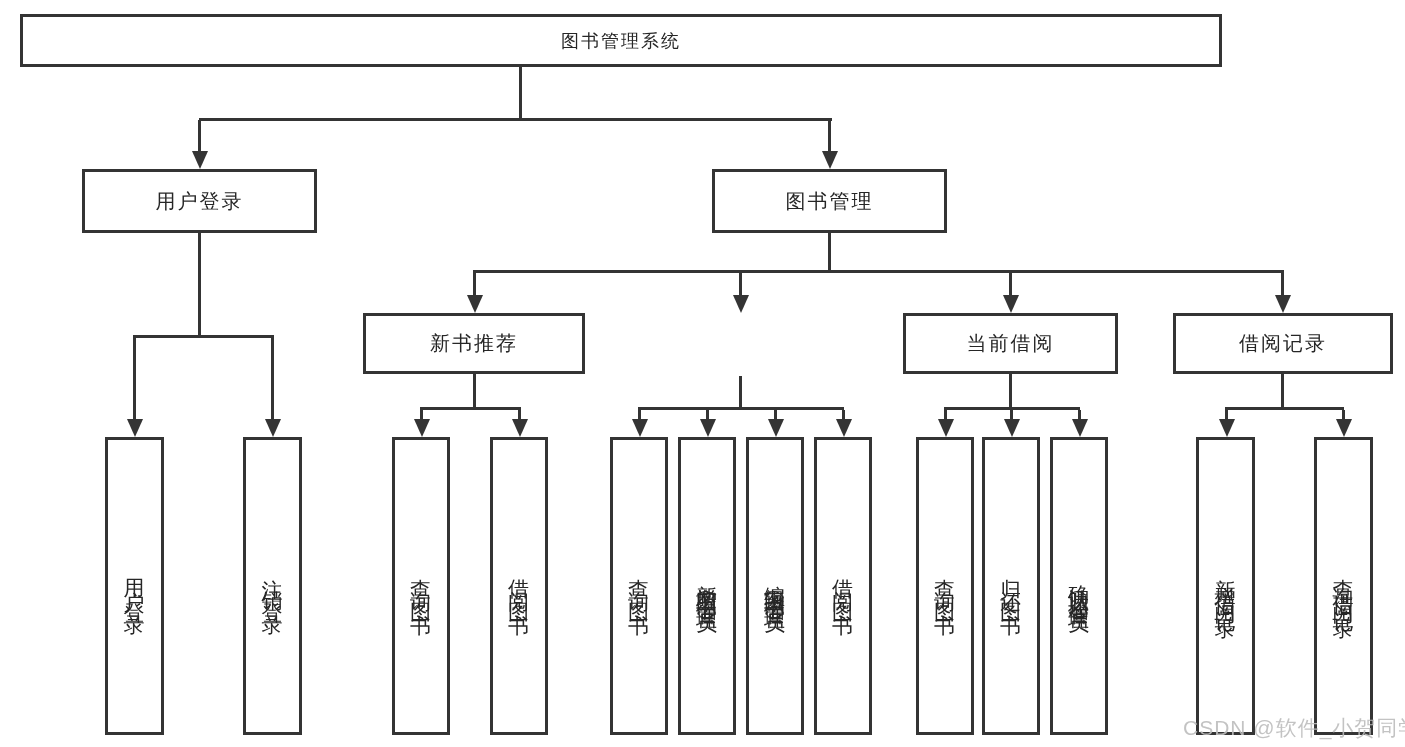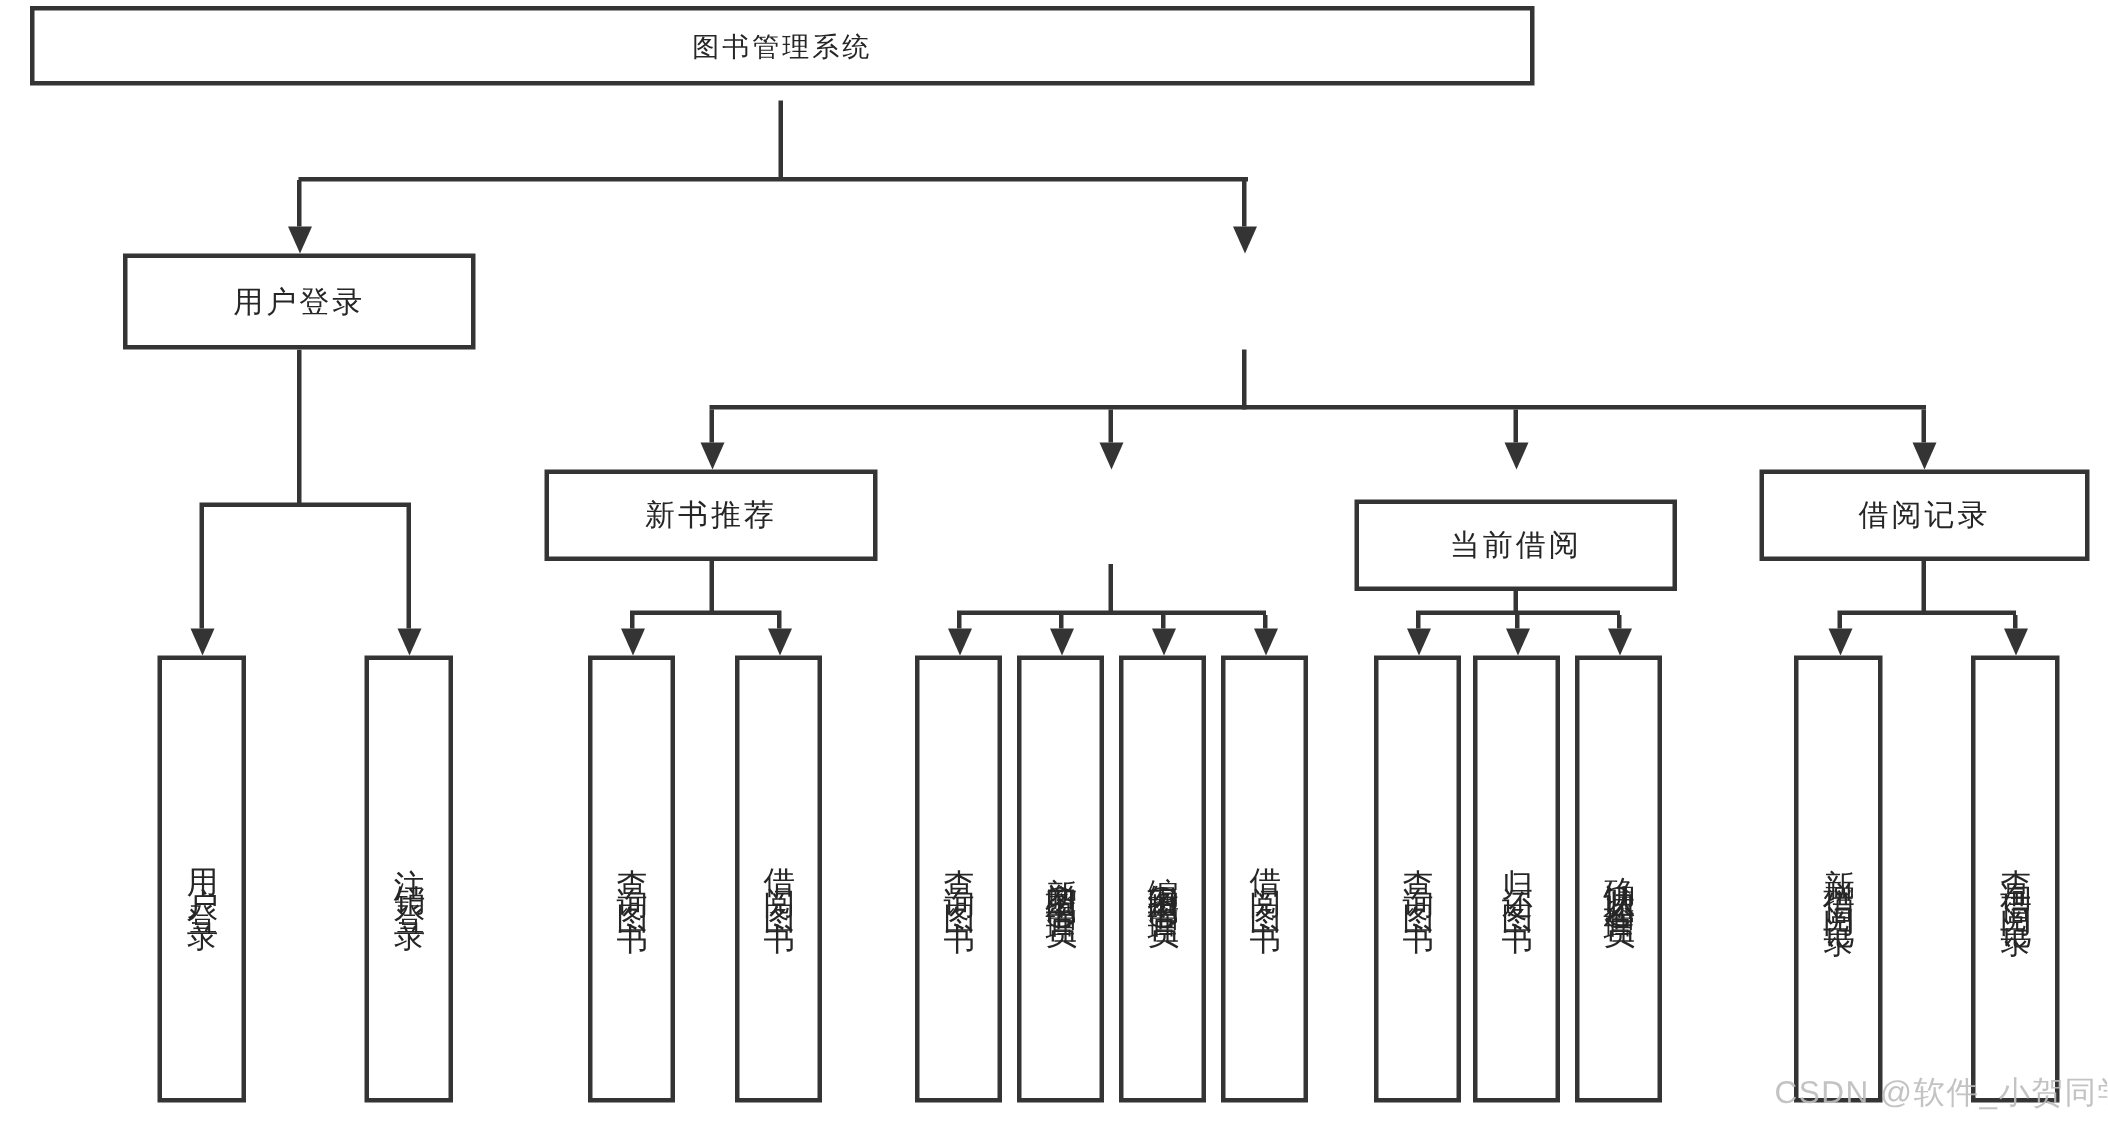--- a/index.html
+++ b/index.html
@@ -85,49 +85,52 @@
     letter-spacing: 1px;
     white-space: nowrap;
     z-index: 5;
   }
 </style>
 </head>
 <body>
 
 <div id="canvas">
 
-  <div class="box" style="left:20px; top:4px; width:1003px; height:53px;">
+  <div class="box" style="left:20px; top:14px; width:1202px; height:53px;">
     <span class="hlabel root-size">图书管理系统</span>
   </div>
 
   <div class="vline" style="left:519px; top:67px; height:53px;"></div>
   <div class="hline" style="left:199px; top:118px; width:633px;"></div>
   <div class="arrow" style="left:198px; top:120px; height:31px;"></div>
   <div class="arrow" style="left:828px; top:120px; height:31px;"></div>
 
   <div class="box" style="left:82px; top:169px; width:235px; height:64px;">
     <span class="hlabel">用户登录</span>
+  </div>
+  <div class="box" style="left:712px; top:169px; width:235px; height:64px;">
+    <span class="hlabel">图书管理</span>
   </div>
 
   <div class="vline" style="left:198px; top:233px; height:105px;"></div>
   <div class="hline" style="left:133px; top:335px; width:141px;"></div>
   <div class="arrow" style="left:133px; top:338px; height:81px;"></div>
   <div class="arrow" style="left:271px; top:338px; height:81px;"></div>
 
   <div class="vline" style="left:828px; top:233px; height:40px;"></div>
   <div class="hline" style="left:473px; top:270px; width:811px;"></div>
   <div class="arrow" style="left:473px; top:273px; height:22px;"></div>
   <div class="arrow" style="left:739px; top:273px; height:22px;"></div>
   <div class="arrow" style="left:1009px; top:273px; height:22px;"></div>
   <div class="arrow" style="left:1281px; top:273px; height:22px;"></div>
 
   <div class="box" style="left:363px; top:313px; width:222px; height:61px;text-align:right;">
     <span class="hlabel">新书推荐</span>
   </div>
-  <div class="box" style="left:903px; top:313px; width:215px; height:61px;margin-top:20px;">
+  <div class="box" style="left:903px; top:313px; width:215px; height:61px;">
     <span class="hlabel">当前借阅</span>
   </div>
   <div class="box" style="left:1173px; top:313px; width:220px; height:61px;">
     <span class="hlabel">借阅记录</span>
   </div>
 
   <div class="vline" style="left:473px; top:374px; height:36px;"></div>
   <div class="hline" style="left:420px; top:407px; width:101px;"></div>
   <div class="arrow" style="left:420px; top:410px; height:9px;"></div>
   <div class="arrow" style="left:518px; top:410px; height:9px;"></div>

